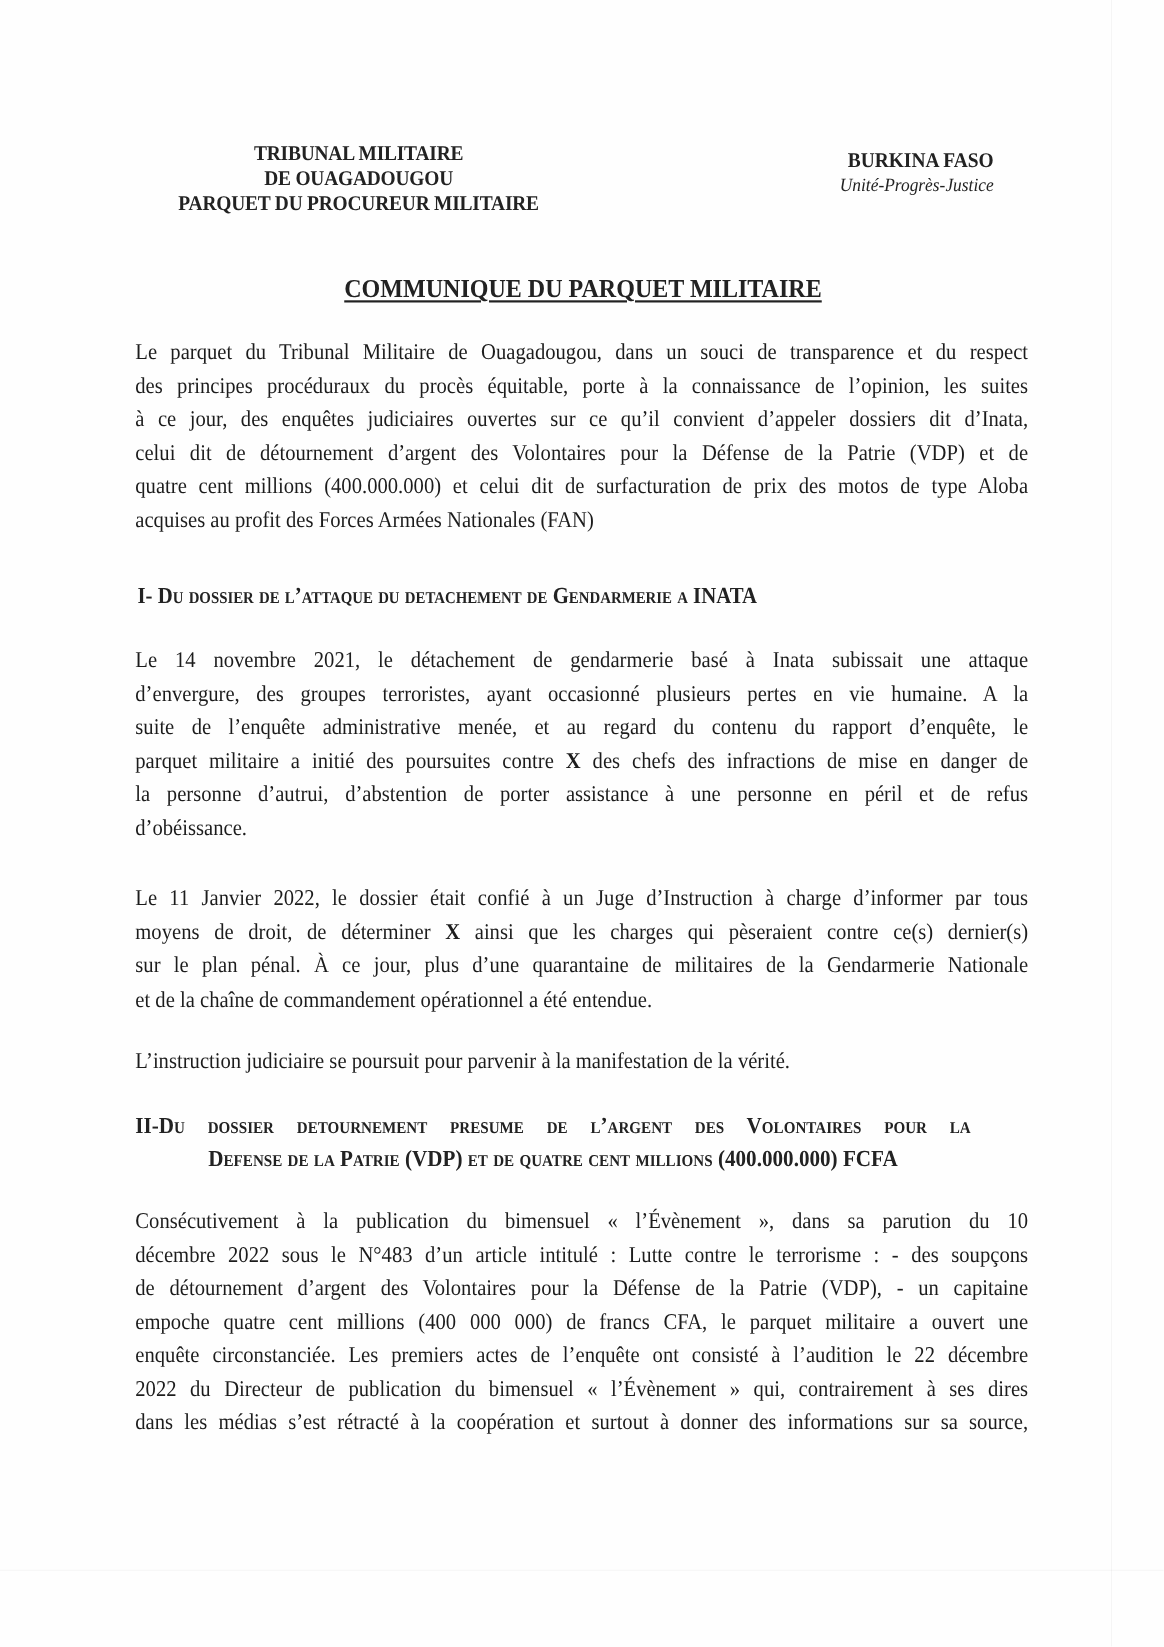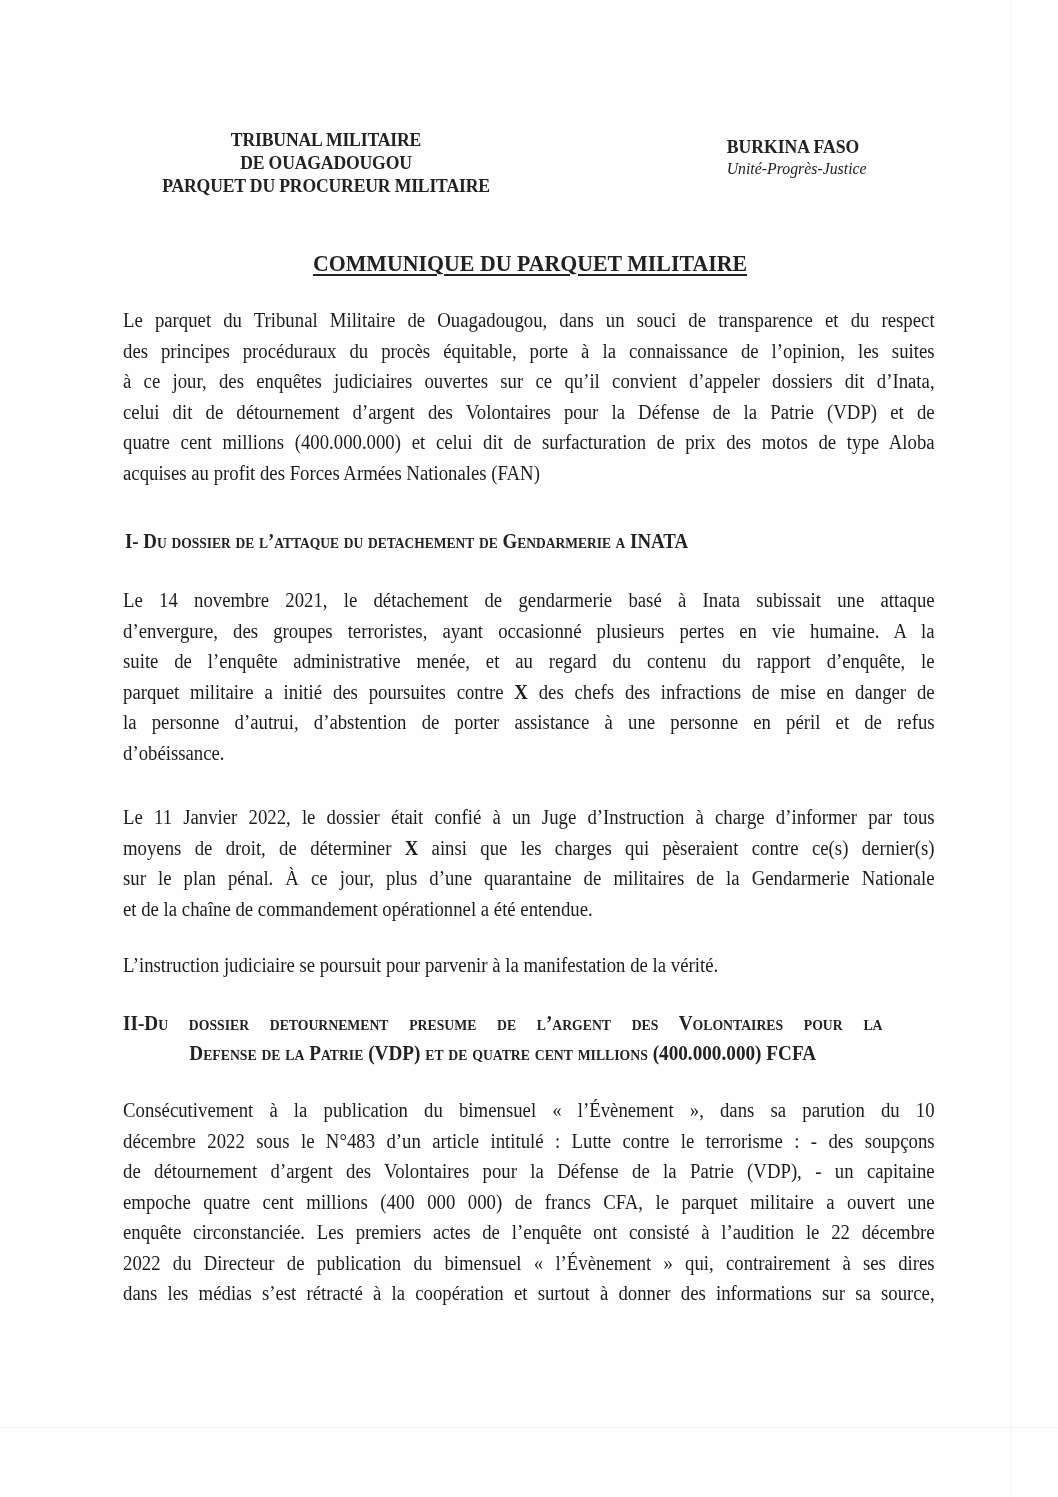--- a/index.html
+++ b/index.html
@@ -39,21 +39,21 @@
       letter-spacing: -0.2px;
       transform: scaleX(0.93);
       transform-origin: left top;
       color: #222;
     }
     .hdr-right {
       position: absolute;
       left: 720px;
       top: 135px;
       width: 190px;
-      text-align: left;
+      text-align: right;
       color: #222;
     }
     .hdr-right .country {
       font-weight: bold;
       font-size: 19px;
       line-height: 23px;
       transform: scaleX(0.93);
     }
     .hdr-right .motto {
       font-style: italic;

